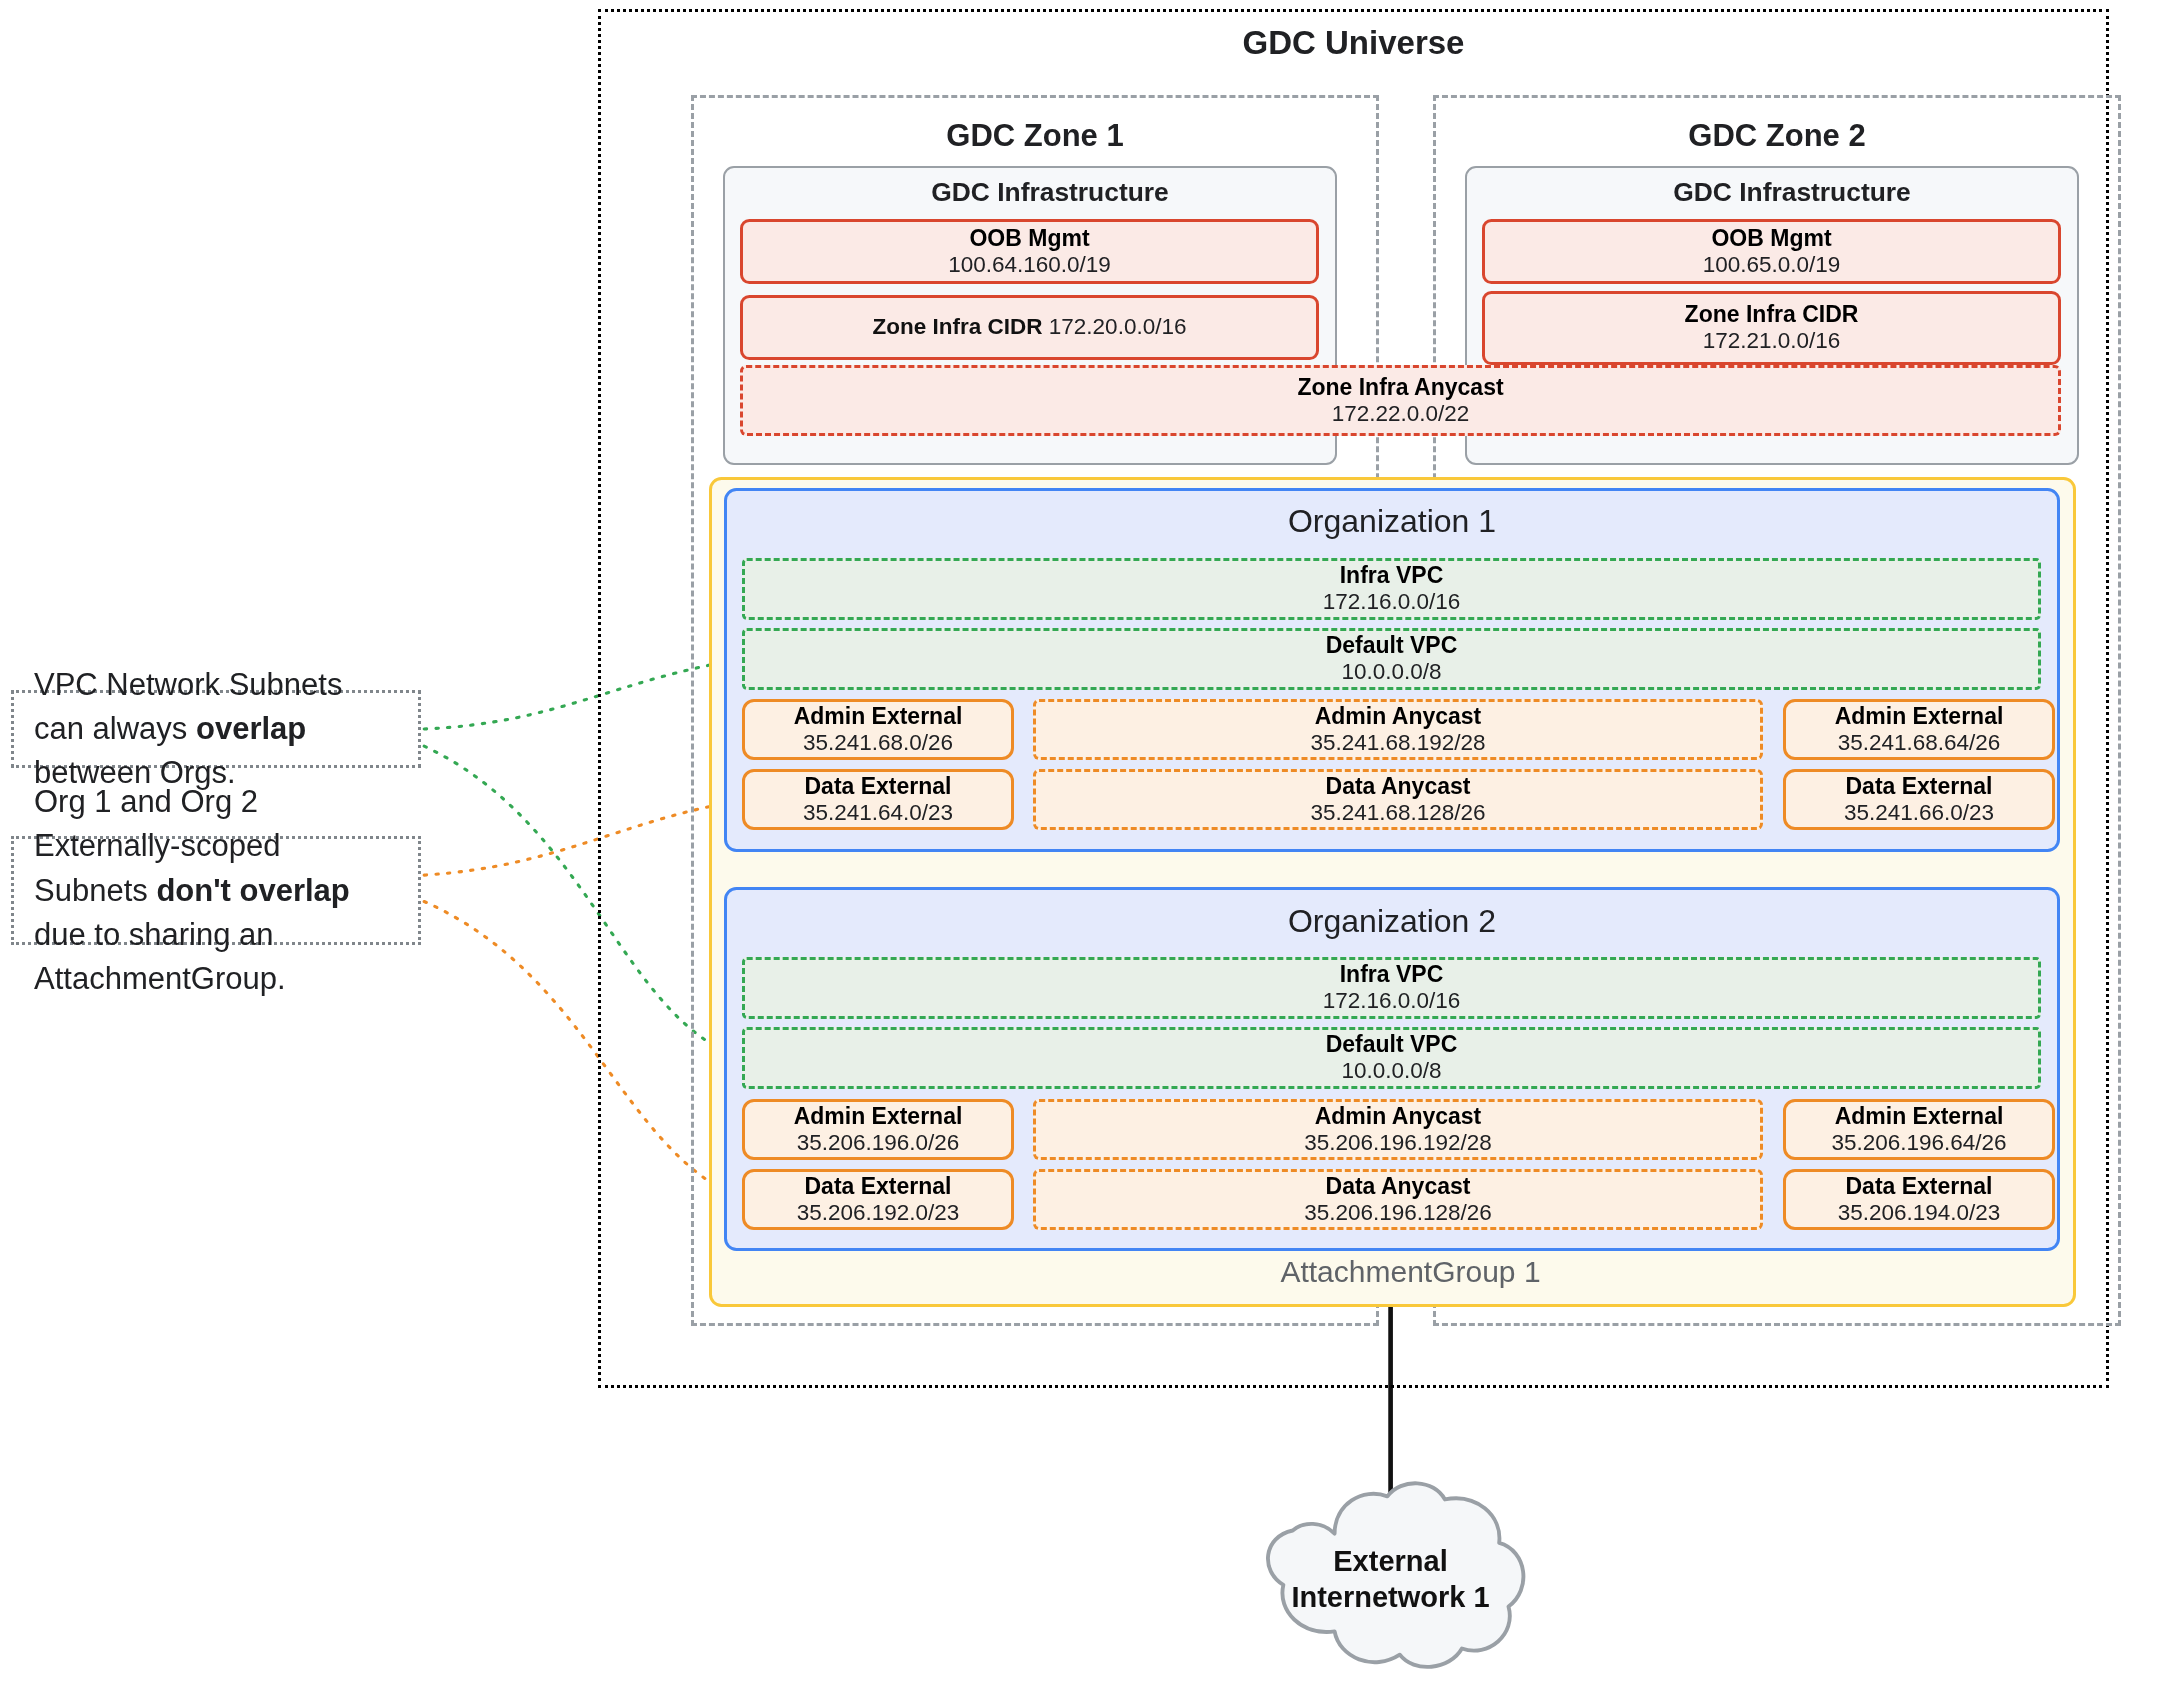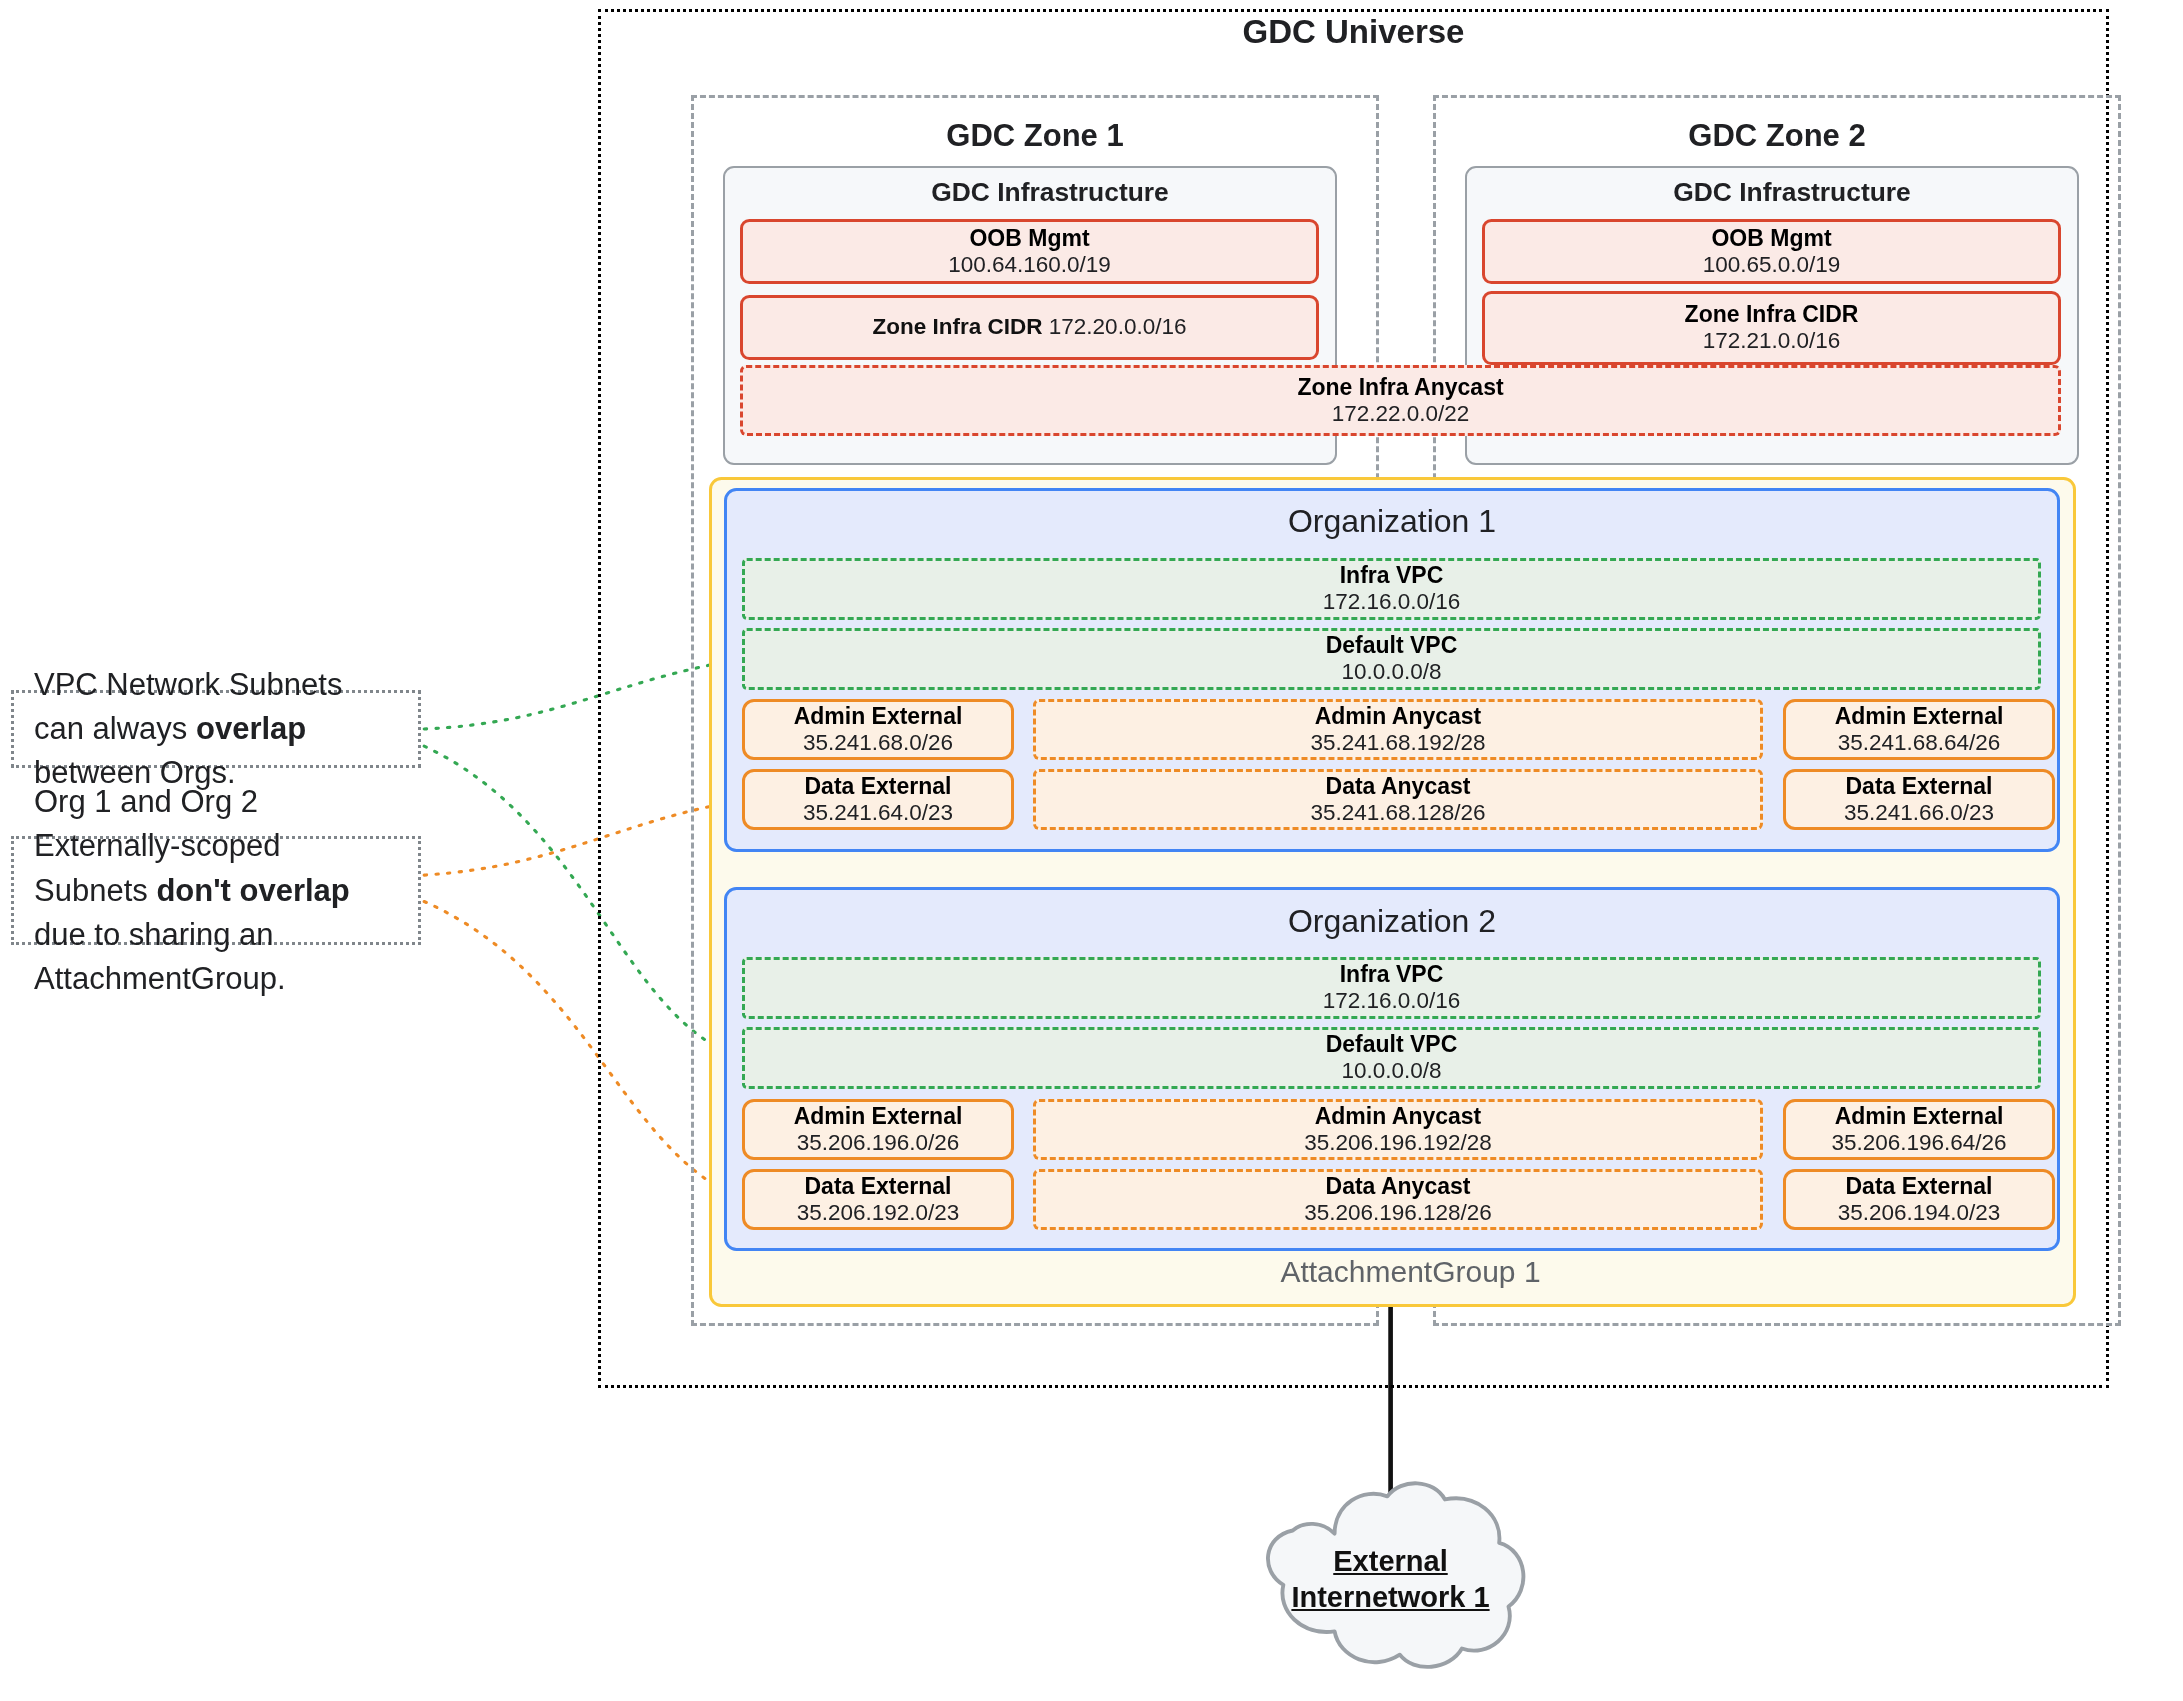--- a/index.html
+++ b/index.html
@@ -7,21 +7,21 @@
 
   #canvas{position:relative;width:2183px;height:1702px;overflow:hidden;background:#fff;}
 
   
   .abs{position:absolute;box-sizing:border-box;}
   .ctr{display:flex;flex-direction:column;align-items:center;justify-content:center;text-align:center;}
 
   
   #universe-box{left:598px;top:9.3px;width:1511px;height:1379px;
       border:3.9px dotted #000;background:transparent;}
-  #universe-title{left:598px;top:13px;width:1511px;height:47px;
+  #universe-title{left:598px;top:24px;width:1511px;height:47px;
       font-size:33px;font-weight:bold;color:#202124;text-align:center;}
 
   
   .zone-box{border:3.9px dashed #9aa0a6;background:transparent;}
   #zone1-box{left:691px;top:95px;width:688px;height:1231px;}
   #zone2-box{left:1433px;top:95px;width:688px;height:1231px;}
   .zone-title{font-size:31px;font-weight:bold;color:#202124;text-align:center;}
   #zone1-title{left:691px;top:118px;width:688px;height:44px;}
   #zone2-title{left:1433px;top:118px;width:688px;height:44px;}
 
@@ -94,21 +94,21 @@
       display:flex;align-items:center;padding:0 20px;}
   .callout p{margin:0;font-size:31px;line-height:1.42;color:#202124;}
   .callout p b{font-weight:bold;}
   #callout-1{left:11px;top:690px;width:410px;height:78px;}
   #callout-2{left:11px;top:836px;width:410px;height:109px;}
 
   
   #cloud-wrap{left:1243px;top:1476px;width:295px;height:206px;}
   #cloud-label{position:absolute;left:0;top:0;width:295px;height:206px;
       display:flex;flex-direction:column;align-items:center;justify-content:center;
-      font-size:29px;font-weight:bold;color:#111;line-height:1.25;text-align:left;text-decoration:underline;}
+      font-size:29px;font-weight:bold;color:#111;line-height:1.25;text-align:left;}
 
   
   #links{position:absolute;left:0;top:0;width:2183px;height:1702px;pointer-events:none;}
 </style>
 </head>
 <body>
 
 <div id="canvas">
 
   <svg id="links" viewBox="0 0 2810 2190" xmlns="http://www.w3.org/2000/svg">

